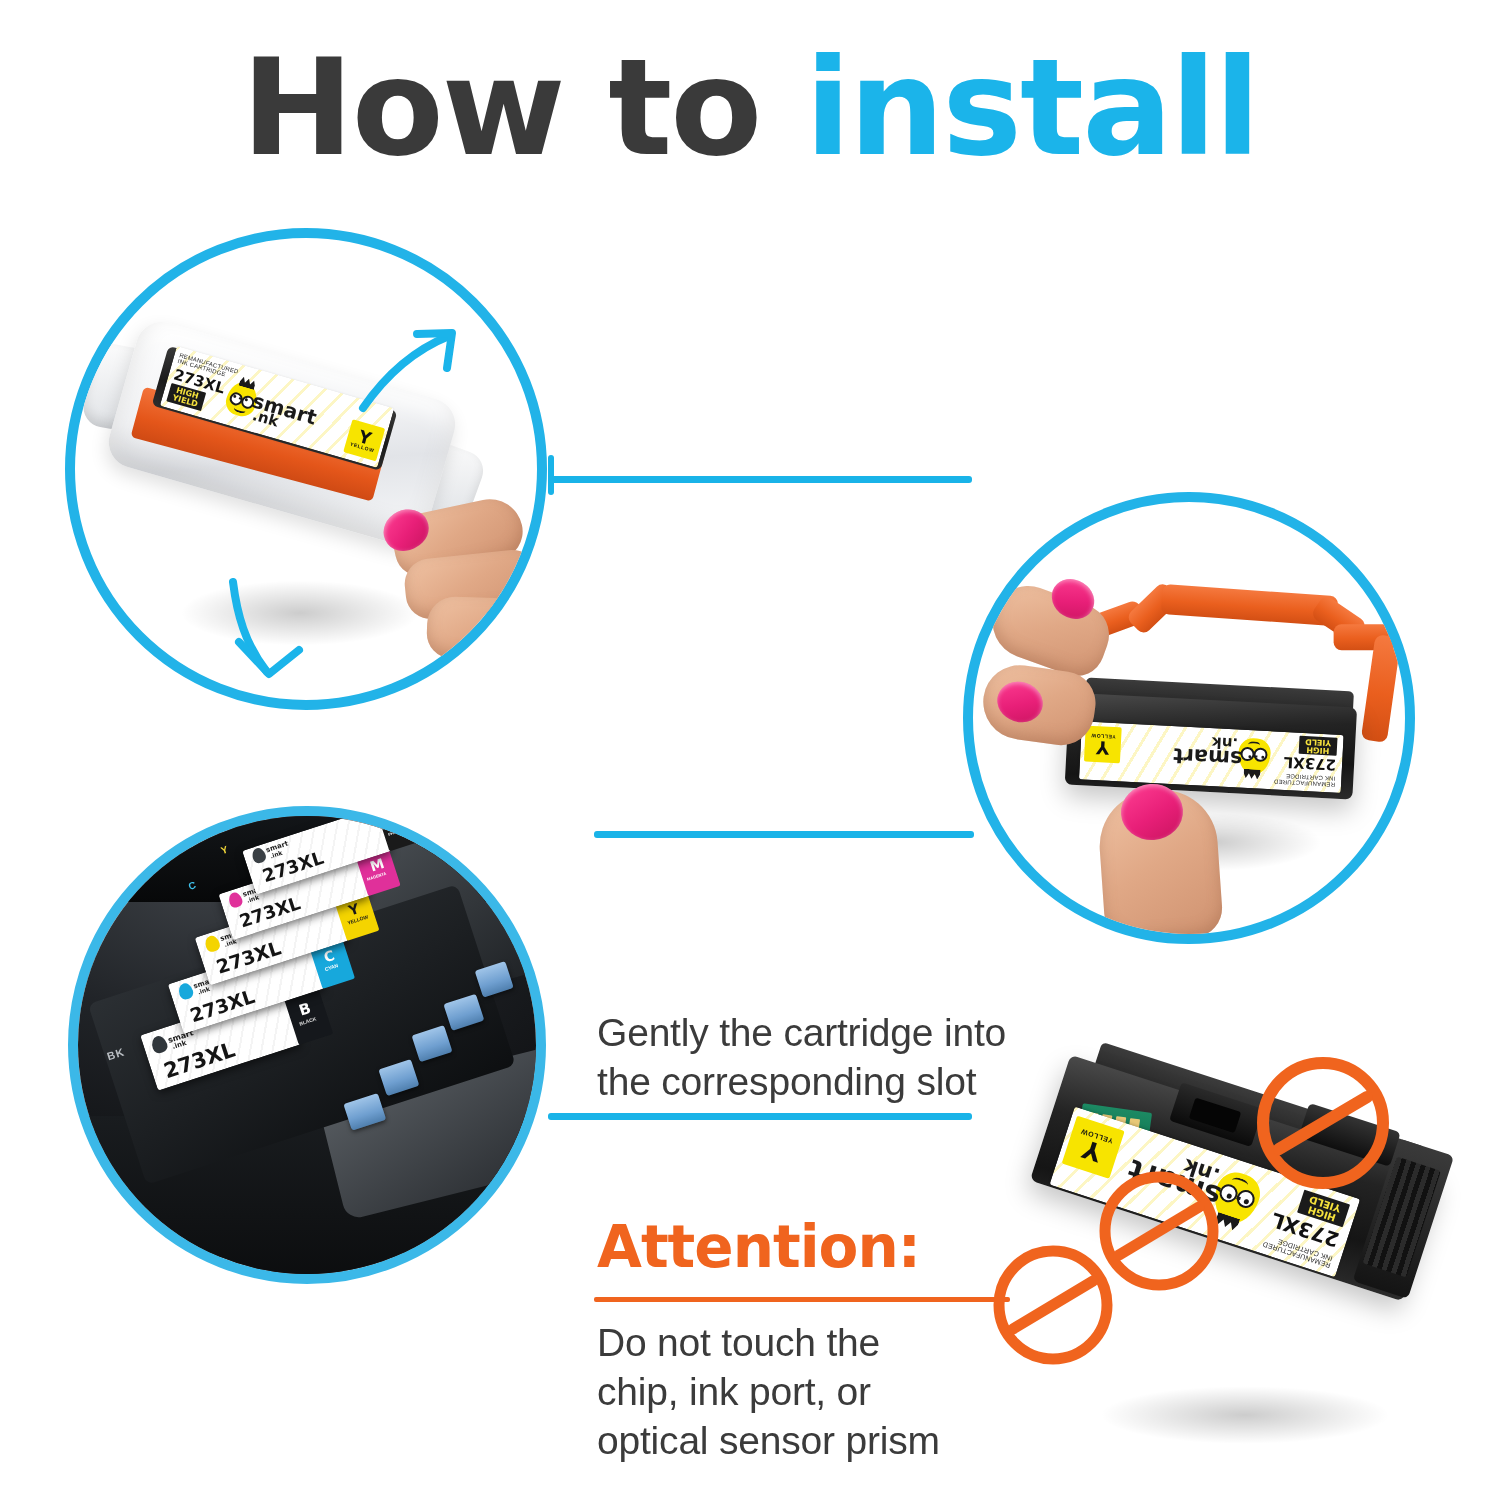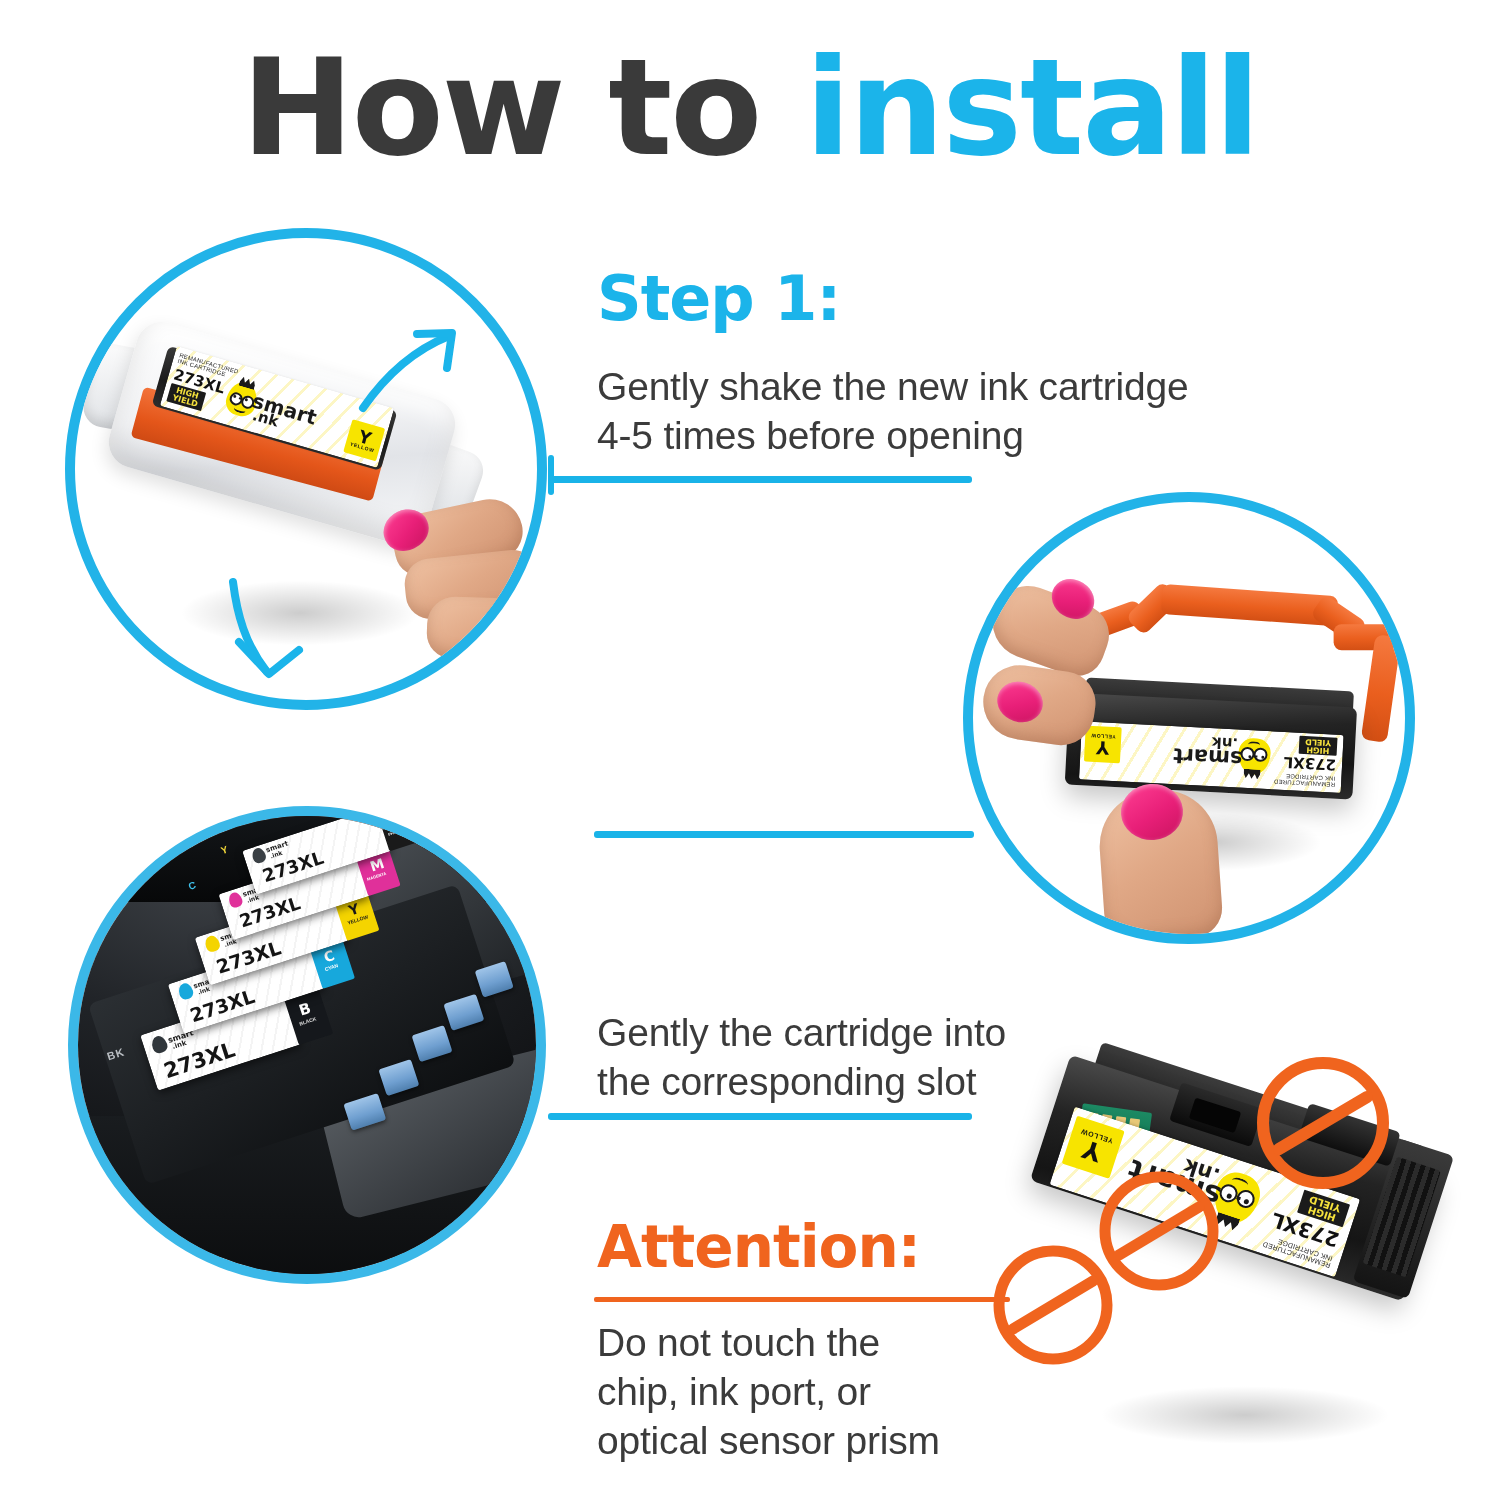--- a/index.html
+++ b/index.html
@@ -276,23 +276,20 @@
         <path d="M62 8 L97 7 L92 42" stroke="#1BB4EA" stroke-width="8" fill="none" stroke-linecap="round" stroke-linejoin="round"></path>
       </svg>
       <svg class="arrow-svg" style="left:140px;top:336px;" width="100" height="110" viewBox="0 0 100 110">
         <path d="M18 8 C22 40, 30 70, 52 98" stroke="#1BB4EA" stroke-width="8" fill="none" stroke-linecap="round"></path>
         <path d="M24 68 L54 100 L84 76" stroke="#1BB4EA" stroke-width="8" fill="none" stroke-linecap="round" stroke-linejoin="round"></path>
       </svg>
 
     </div>
   </div>
 
-  <div class="step-head" style="left:597px;top:268px;">Step 1:</div>
-  <div class="step-body" style="left:597px;top:362px;width:700px;">Gently shake the new ink cartridge
-4-5 times before opening</div>
   <div class="rule-stub" style="left:548px;top:455px;height:40px;"></div>
   <div class="rule" style="left:548px;top:476px;width:424px;"></div>
 
   <div class="circle" style="left:963px;top:492px;width:452px;height:452px;">
     <div class="inner">
 
       <div class="shadow-soft" style="left:90px;top:300px;width:300px;height:80px;"></div>
 
       <div style="position:absolute;left:108px;top:80px;width:330px;height:120px;transform:rotate(4deg);">
         <div class="cap" style="left:0px;top:36px;width:62px;height:24px;border-radius:10px;transform:rotate(-24deg);"></div>

